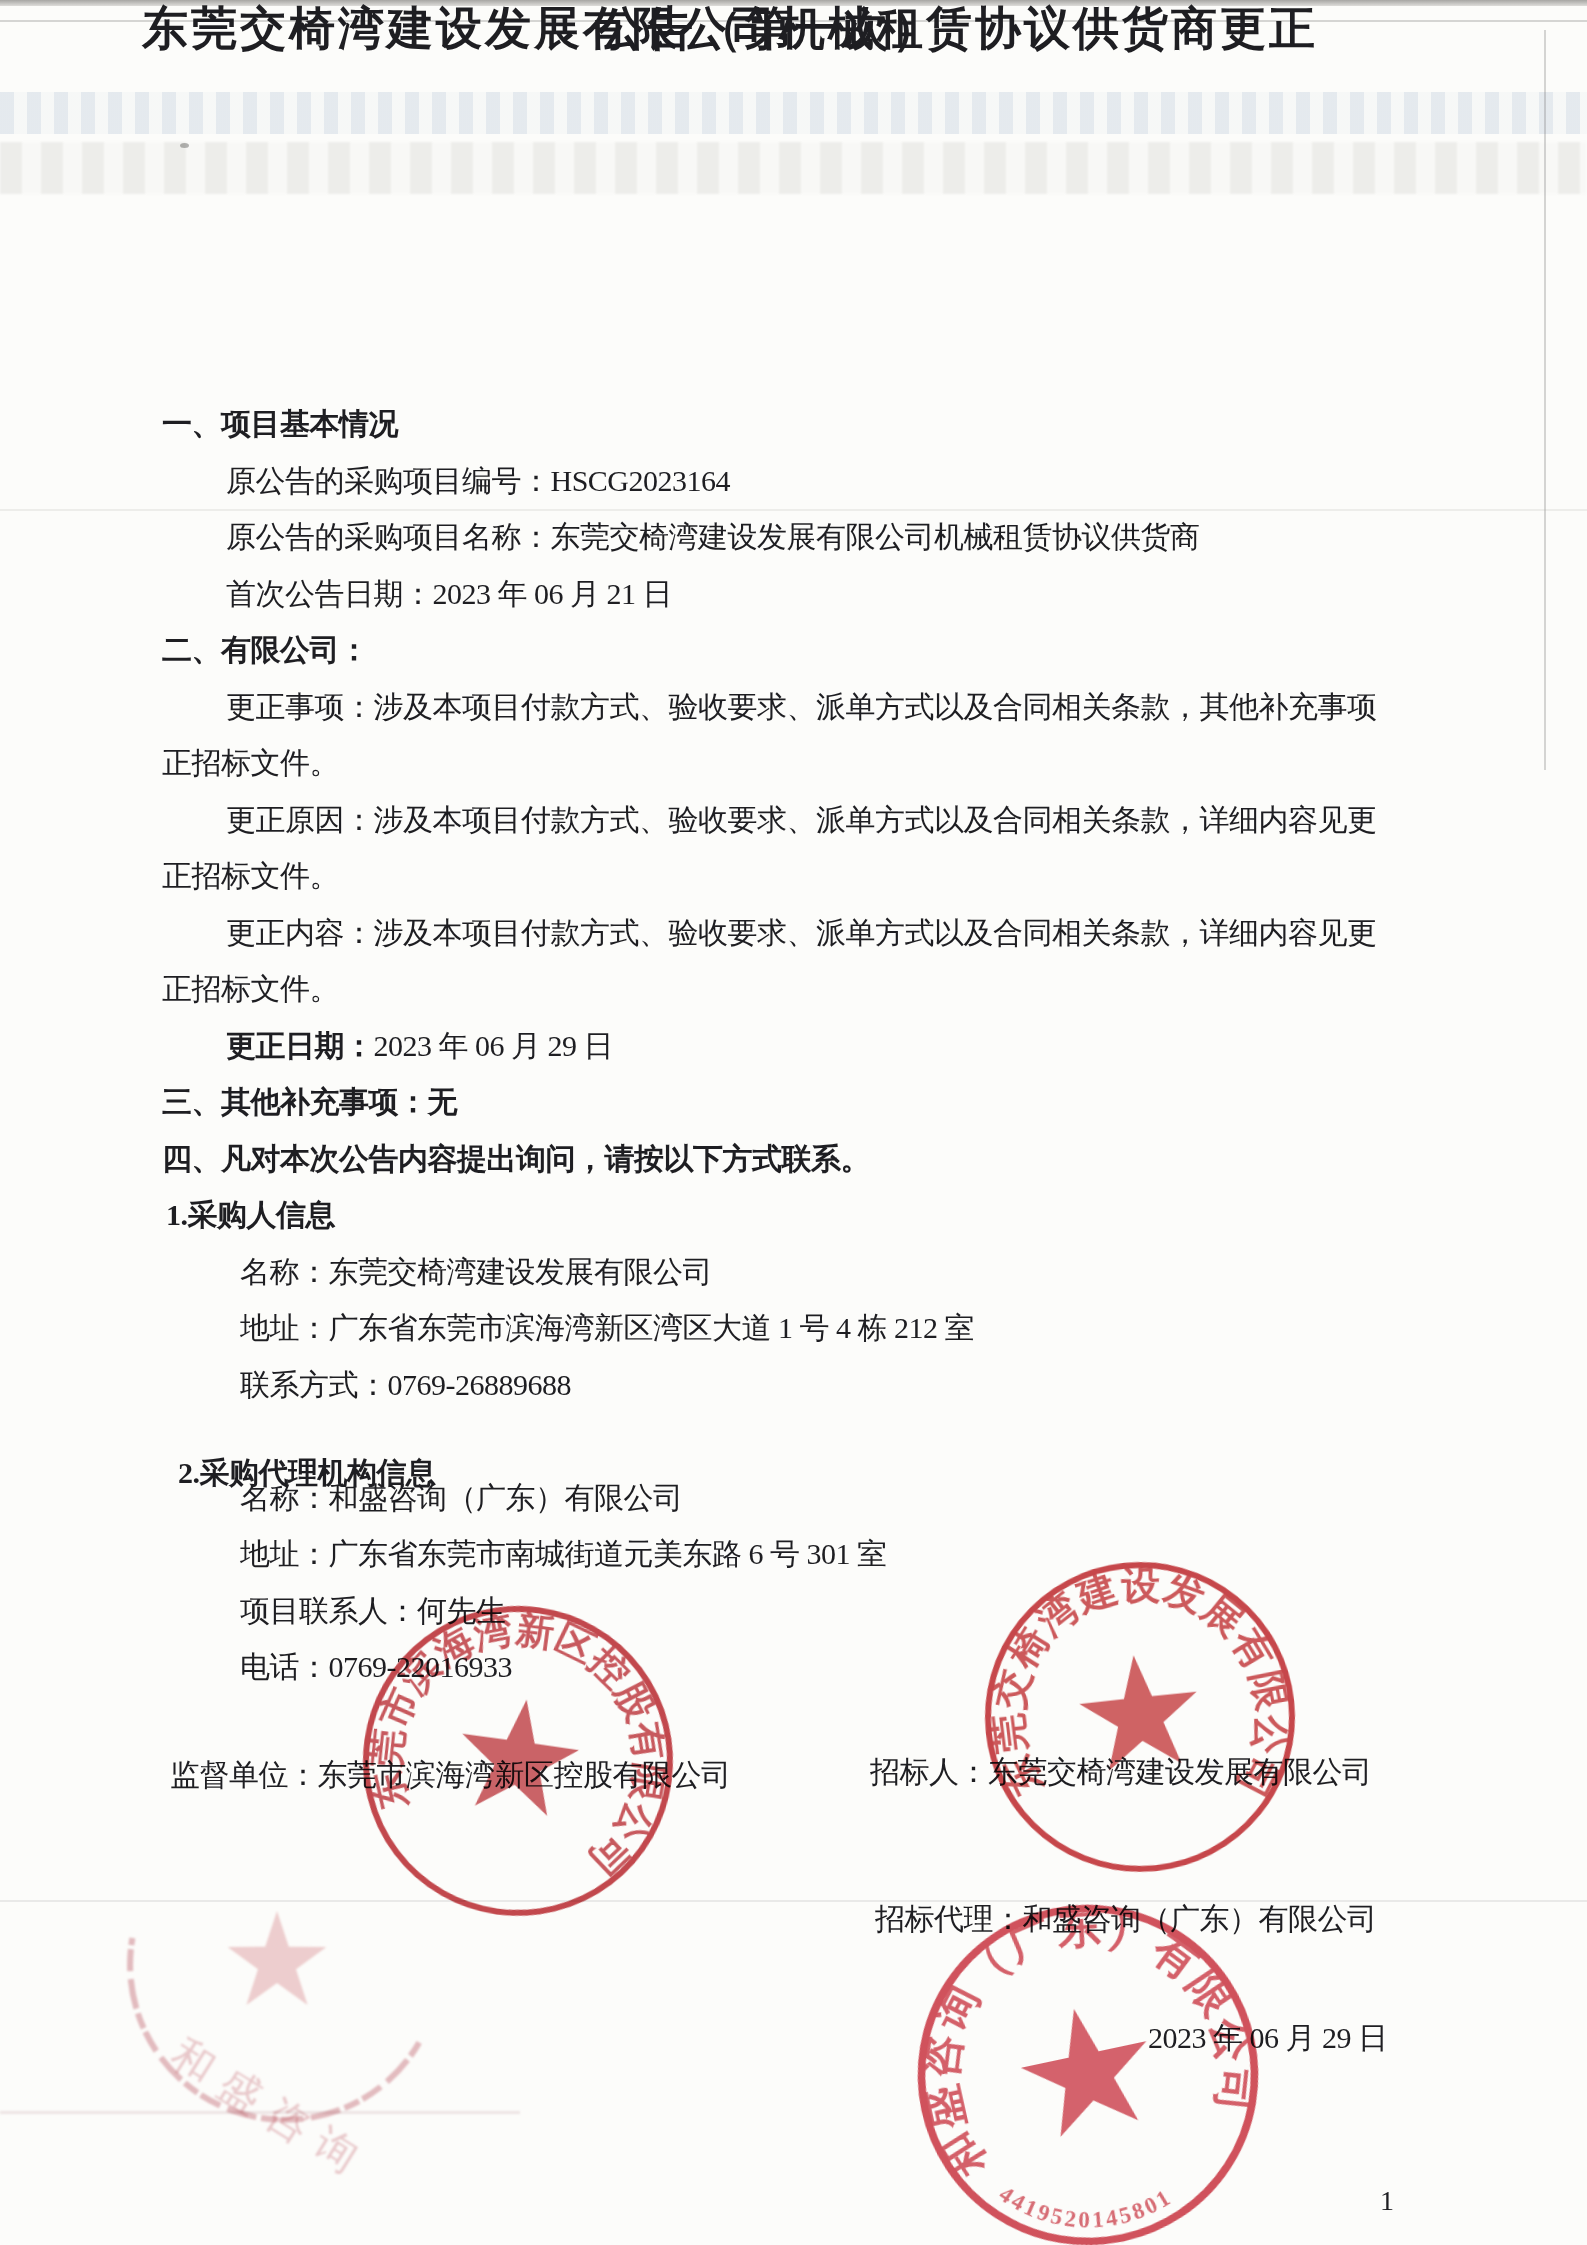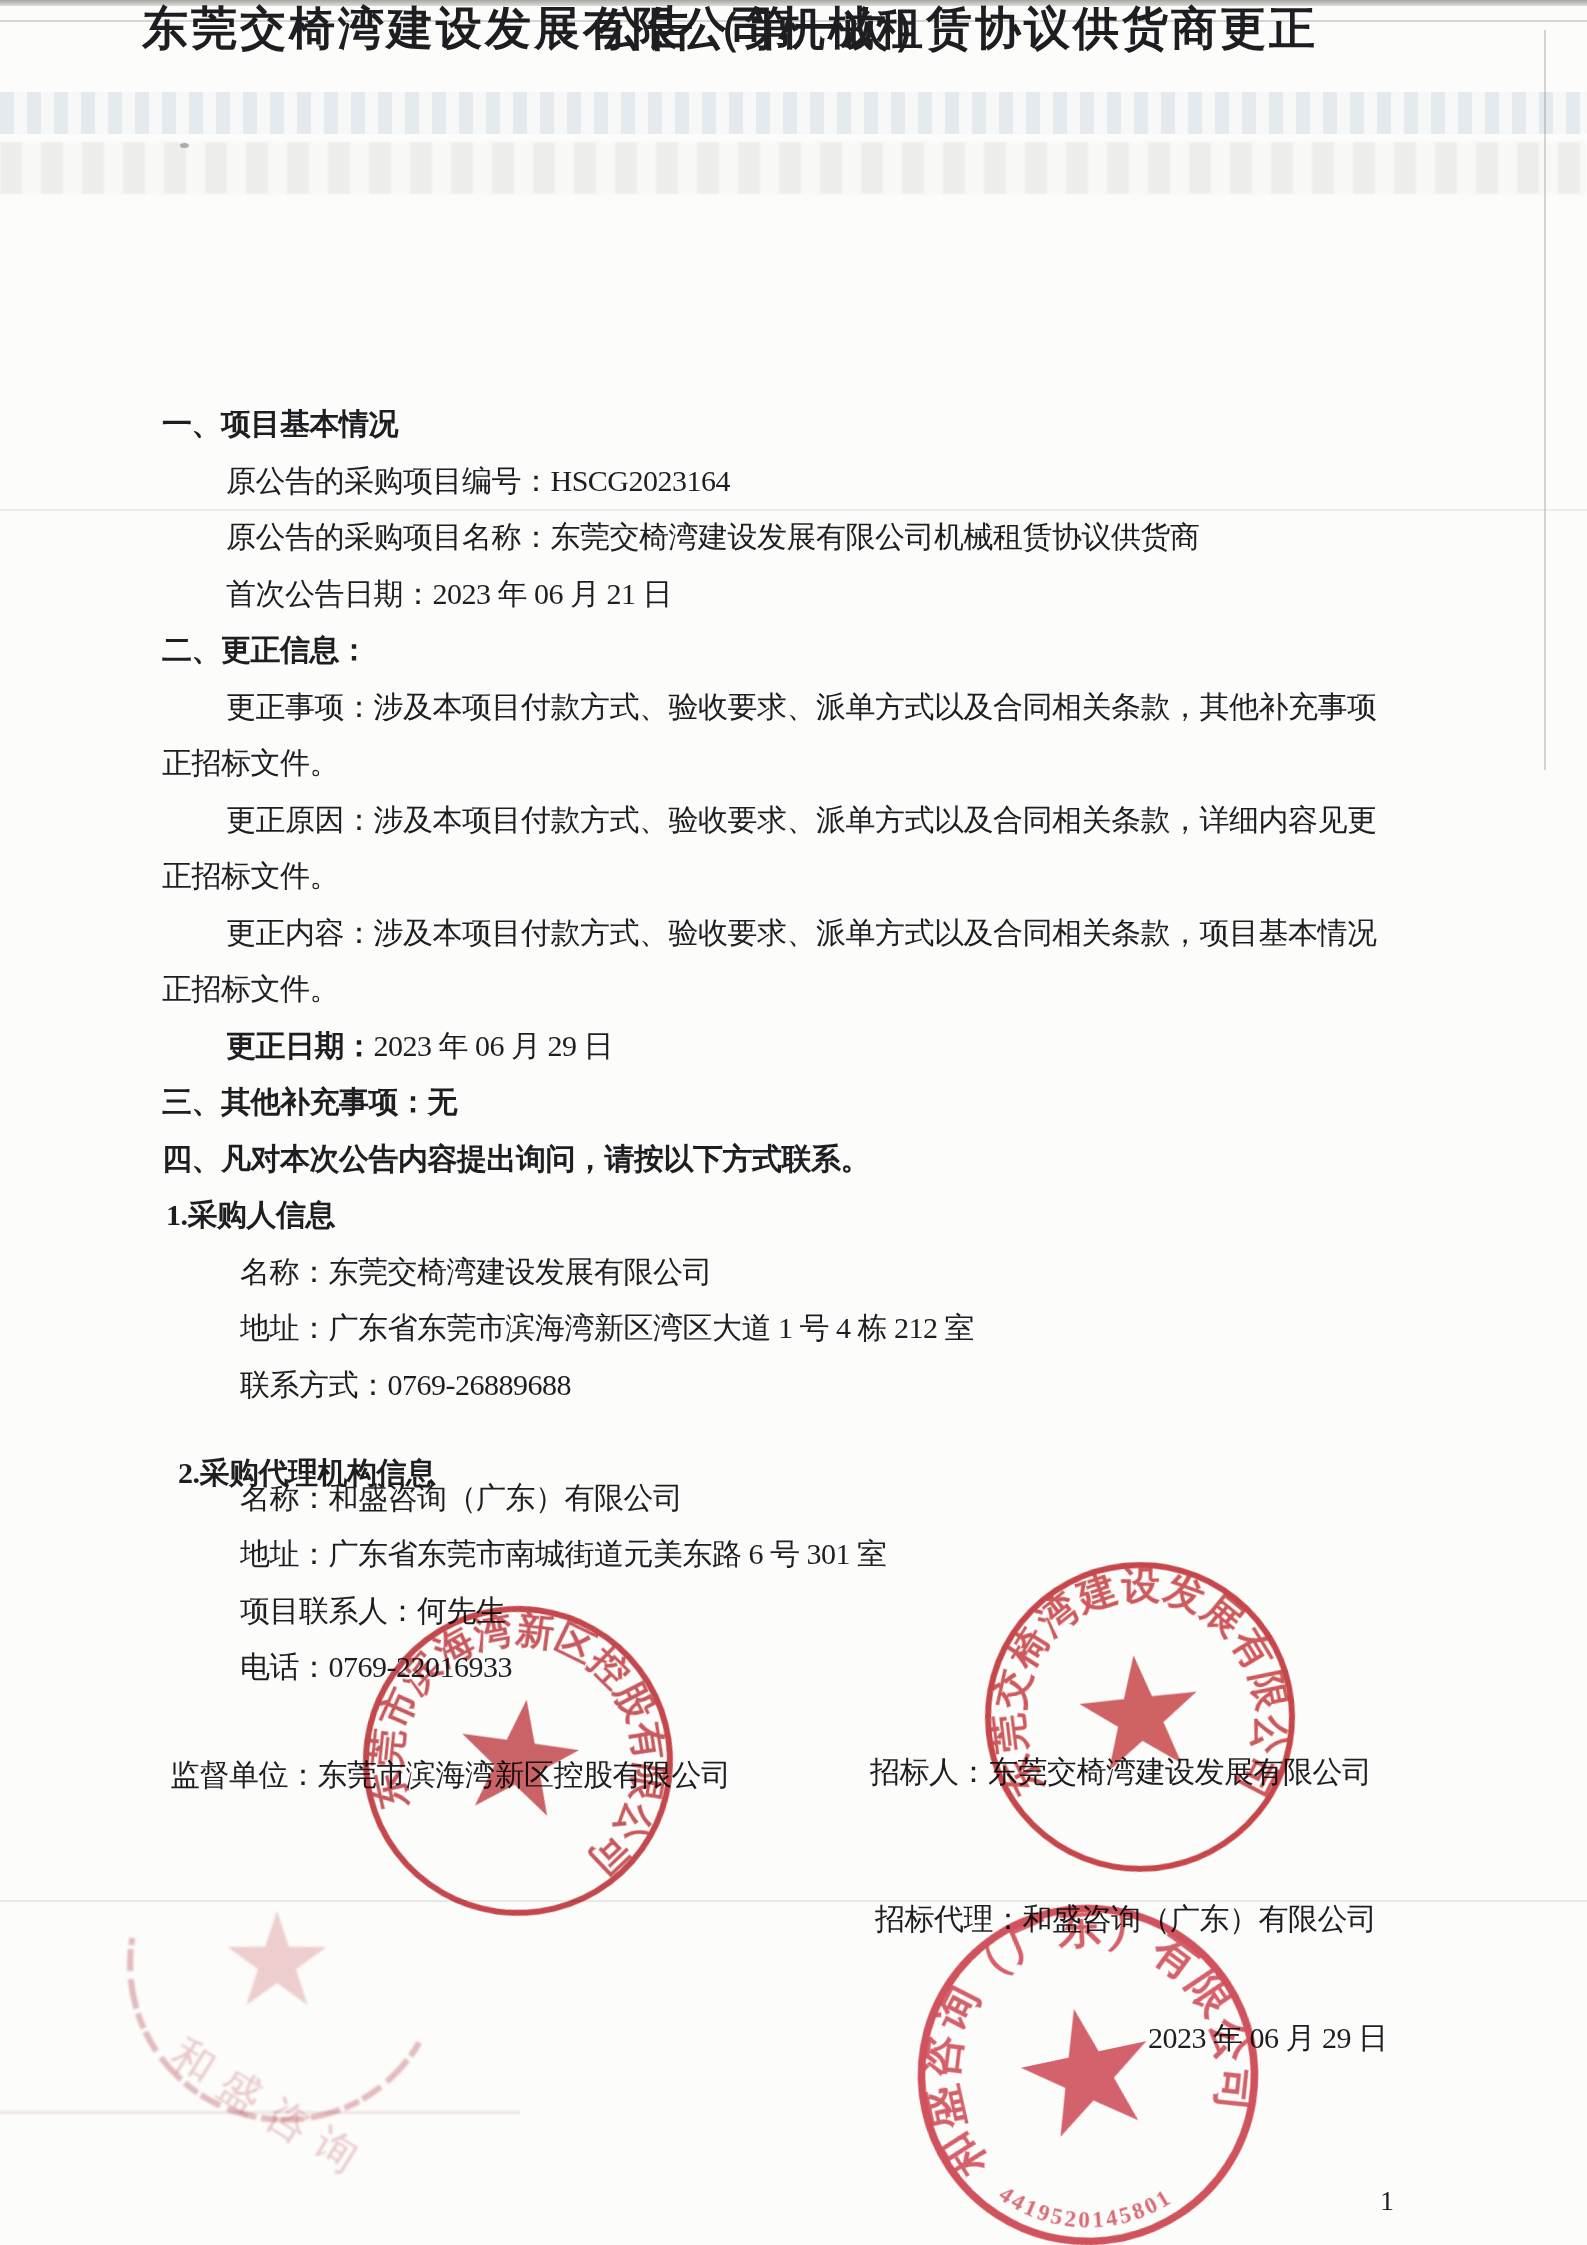--- a/index.html
+++ b/index.html
@@ -50,26 +50,26 @@
   <div class="noise n-speck"></div>
 
   <div class="title t1">东莞交椅湾建设发展有限公司机械租赁协议供货商更正</div>
   <div class="title t2">公告（第一次）</div>
 
   <div class="ln b" style="left:162px;top:403px;">一、项目基本情况</div>
   <div class="ln" style="left:226px;top:460px;">原公告的采购项目编号：HSCG2023164</div>
   <div class="ln" style="left:226px;top:516px;">原公告的采购项目名称：东莞交椅湾建设发展有限公司机械租赁协议供货商</div>
   <div class="ln" style="left:226px;top:573px;">首次公告日期：2023 年 06 月 21 日</div>
 
-  <div class="ln b" style="left:162px;top:629px;">二、更正信息：</div>
+  <div class="ln b" style="left:162px;top:629px;">二、有限公司：</div>
   <div class="ln" style="left:226px;top:686px;">更正事项：涉及本项目付款方式、验收要求、派单方式以及合同相关条款，其他补充事项</div>
   <div class="ln" style="left:162px;top:742px;">正招标文件。</div>
   <div class="ln" style="left:226px;top:799px;">更正原因：涉及本项目付款方式、验收要求、派单方式以及合同相关条款，详细内容见更</div>
   <div class="ln" style="left:162px;top:855px;">正招标文件。</div>
-  <div class="ln" style="left:226px;top:912px;">更正内容：涉及本项目付款方式、验收要求、派单方式以及合同相关条款，项目基本情况</div>
+  <div class="ln" style="left:226px;top:912px;">更正内容：涉及本项目付款方式、验收要求、派单方式以及合同相关条款，详细内容见更</div>
   <div class="ln" style="left:162px;top:968px;">正招标文件。</div>
   <div class="ln" style="left:226px;top:1025px;"><span class="b">更正日期：</span><span>2023 年 06 月 29 日</span></div>
 
   <div class="ln b" style="left:162px;top:1081px;">三、其他补充事项：无</div>
   <div class="ln b" style="left:162px;top:1138px;">四、凡对本次公告内容提出询问，请按以下方式联系。</div>
 
   <div class="ln b" style="left:166px;top:1194px;">1.采购人信息</div>
   <div class="ln" style="left:240px;top:1251px;">名称：东莞交椅湾建设发展有限公司</div>
   <div class="ln" style="left:240px;top:1307px;">地址：广东省东莞市滨海湾新区湾区大道 1 号 4 栋 212 室</div>
   <div class="ln" style="left:240px;top:1364px;">联系方式：0769-26889688</div>

